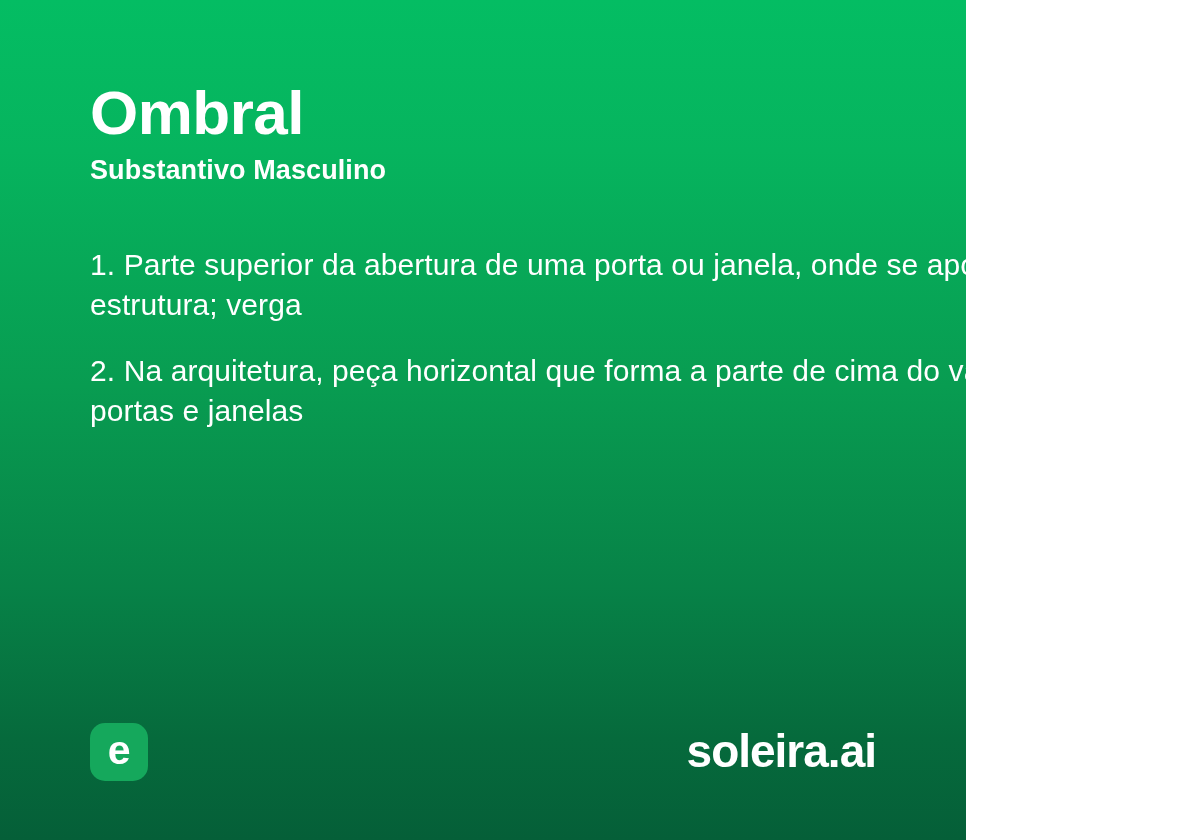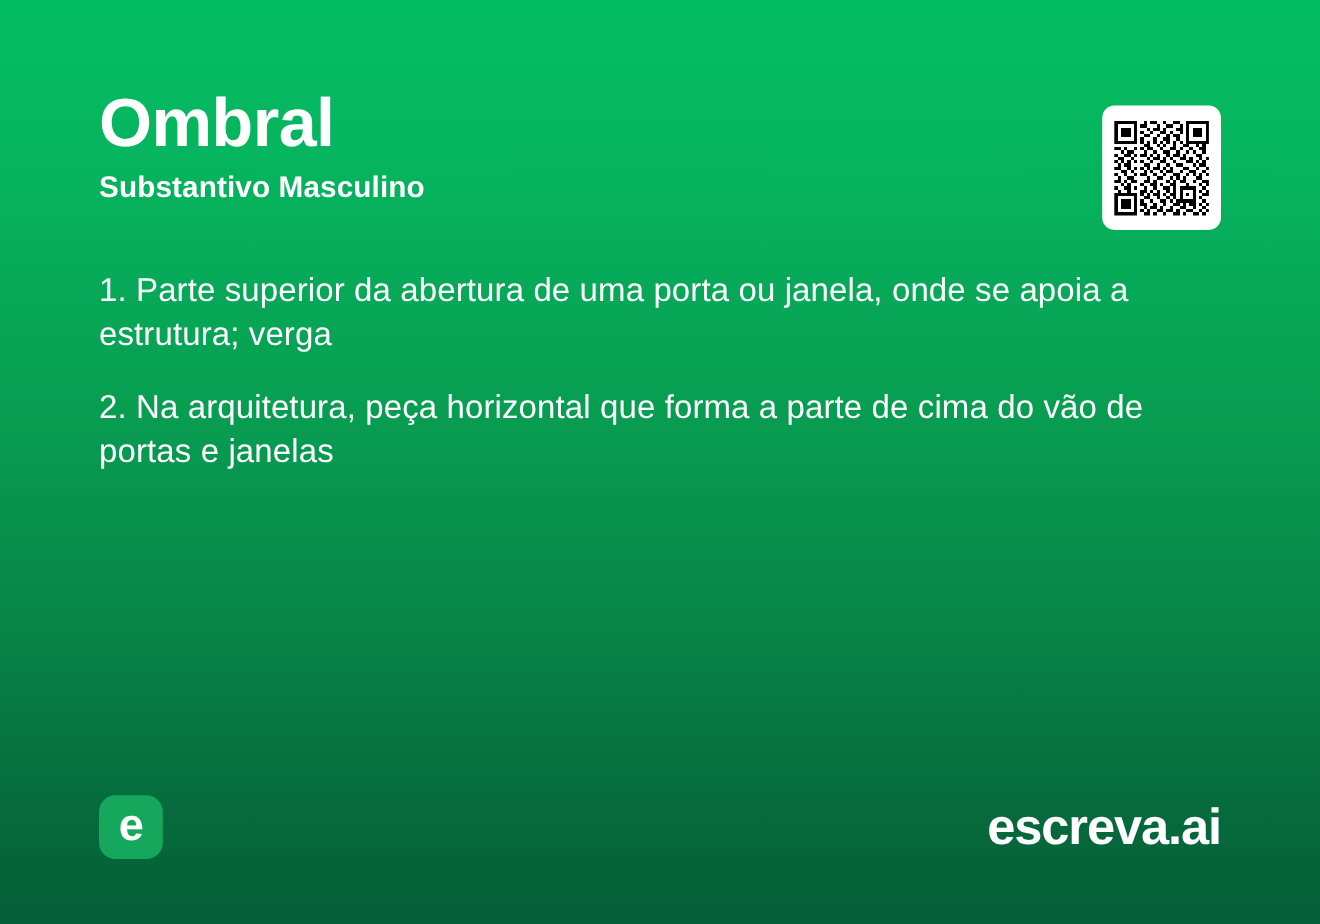--- a/index.html
+++ b/index.html
@@ -9,21 +9,21 @@
   body {
     width: 1200px;
     height: 840px;
     overflow: hidden;
     font-family: "Liberation Sans", sans-serif;
     background: #ffffff;
   }
 
   #card {
     position: relative;
-    width: 1200px;
+    width: 966px;
     height: 840px;
     box-sizing: border-box;
     background: linear-gradient(180deg,
         #04bd63 0%,
         #06b45e 18%,
         #089c51 46%,
         #078247 70%,
         #066a3c 88%,
         #055f38 100%);
     overflow: hidden;
@@ -390,15 +390,15 @@
 
   <div id="definitions">
     <p class="definition">1. Parte superior da abertura de uma porta ou janela, onde se apoia a estrutura; verga</p>
     <p class="definition">2. Na arquitetura, peça horizontal que forma a parte de cima do vão de portas e janelas</p>
   </div>
 
   <div id="footer-logo">
     <span id="footer-logo-letter">e</span>
   </div>
 
-  <div id="footer-wordmark">escreva.ai</div>
+  <div id="footer-wordmark">soleira.ai</div>
 
 </div>
 
 </body></html>

